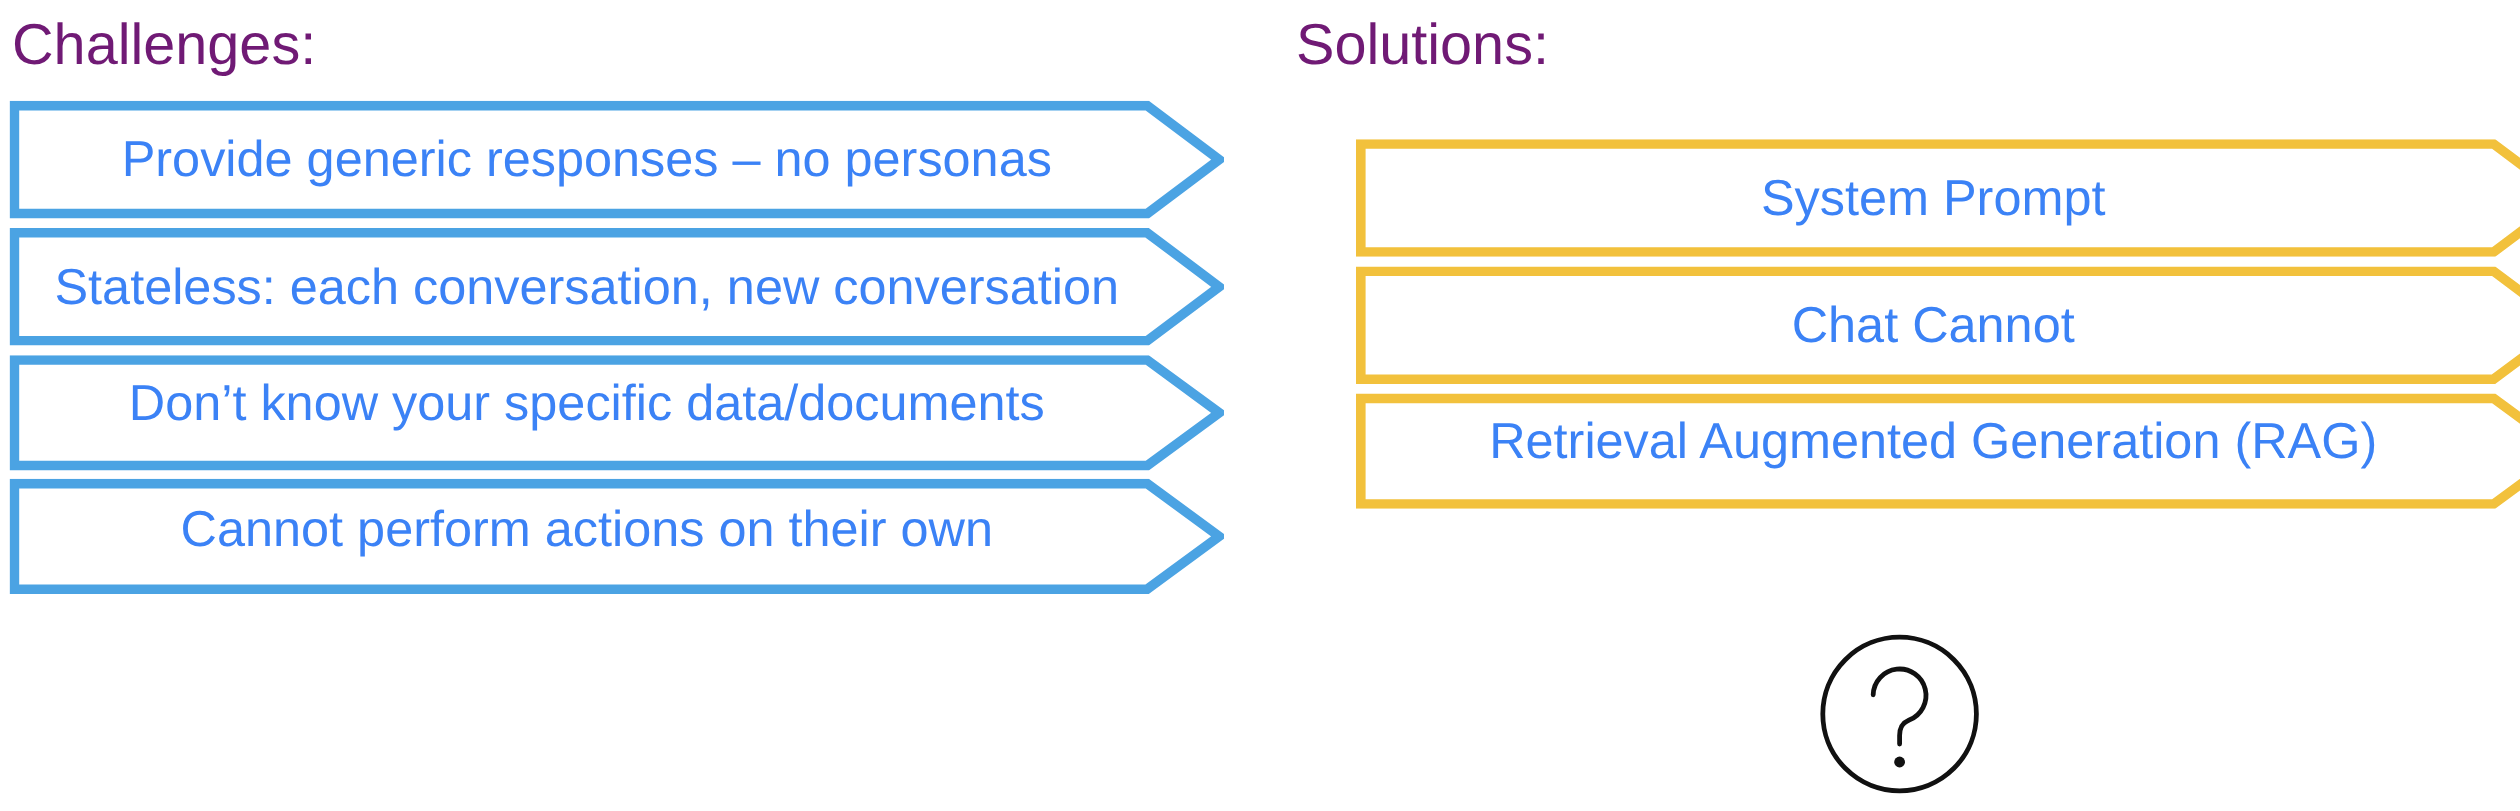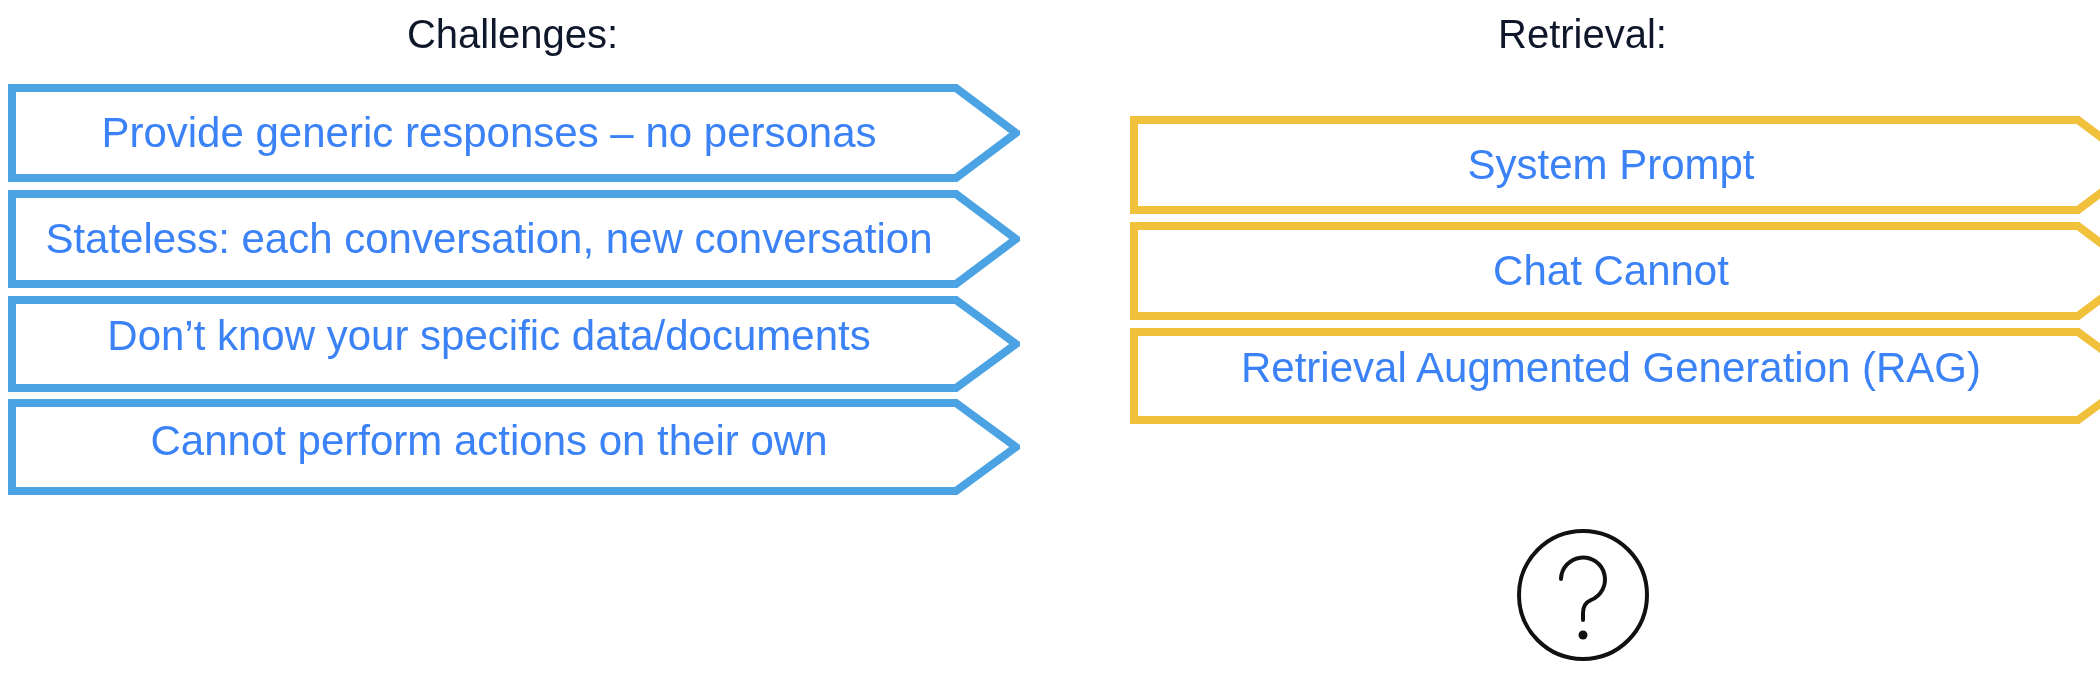--- a/index.html
+++ b/index.html
@@ -12,25 +12,24 @@
     height: 676px;
     position: relative;
     overflow: hidden;
     font-family: "Liberation Sans", sans-serif;
     color: #000000;
   }
 
   
   .col-header {
     position: absolute;
-    text-align: center;
-    font-size: 40px;
+    font-size: 48px;
     font-weight: 400;
     line-height: 1;
-    color: #0f172a;
+    color: #701a75;
     white-space: nowrap;
   }
   #challenges-header { left: 10px;  top: 14px; width: 1005px; }
   #solutions-header  { left: 1080px; top: 14px; width: 1005px; }
 
   
   .arrow {
     position: absolute;
     box-sizing: border-box;
     background: #ffffff;
@@ -74,21 +73,21 @@
     height: 140px;
   }
 
   .sr-hidden { position: absolute; width: 0; height: 0; overflow: hidden; }
 </style>
 </head>
 <body>
 
 <div class="col-header" id="challenges-header">Challenges:</div>
 
-<div class="col-header" id="solutions-header">Retrieval:</div>
+<div class="col-header" id="solutions-header">Solutions:</div>
 
 <div class="arrow col-left row-1">
   <svg class="arrow-shape" viewBox="0 0 1012 98" preserveAspectRatio="none">
     <polygon points="4,4 948,4 1008,49 948,94 4,94" fill="#ffffff" stroke="#4BA3E3" stroke-width="8" stroke-linejoin="miter" vector-effect="non-scaling-stroke"></polygon>
   </svg>
   <div class="arrow-label">Provide generic responses – no personas</div>
 </div>
 
 <div class="arrow col-left row-2">
   <svg class="arrow-shape" viewBox="0 0 1012 98" preserveAspectRatio="none">

